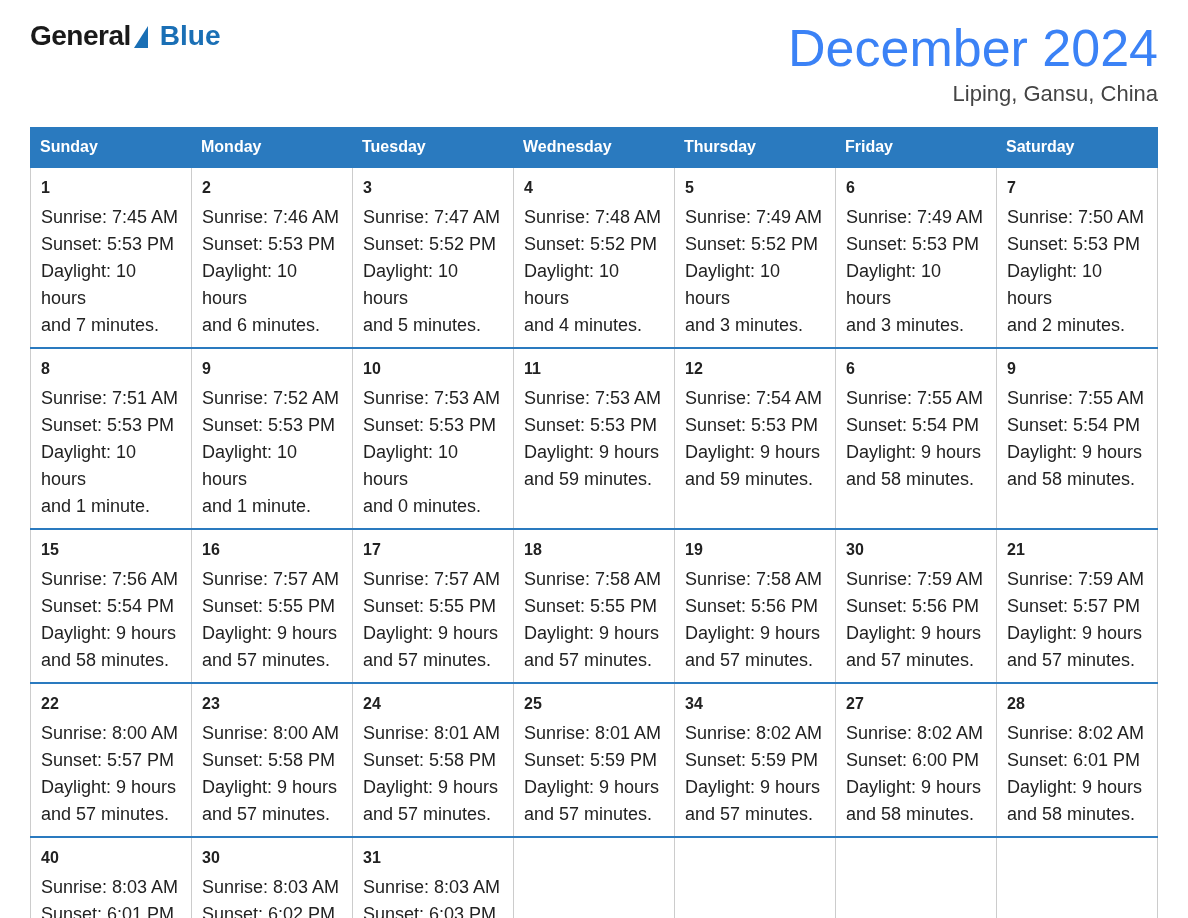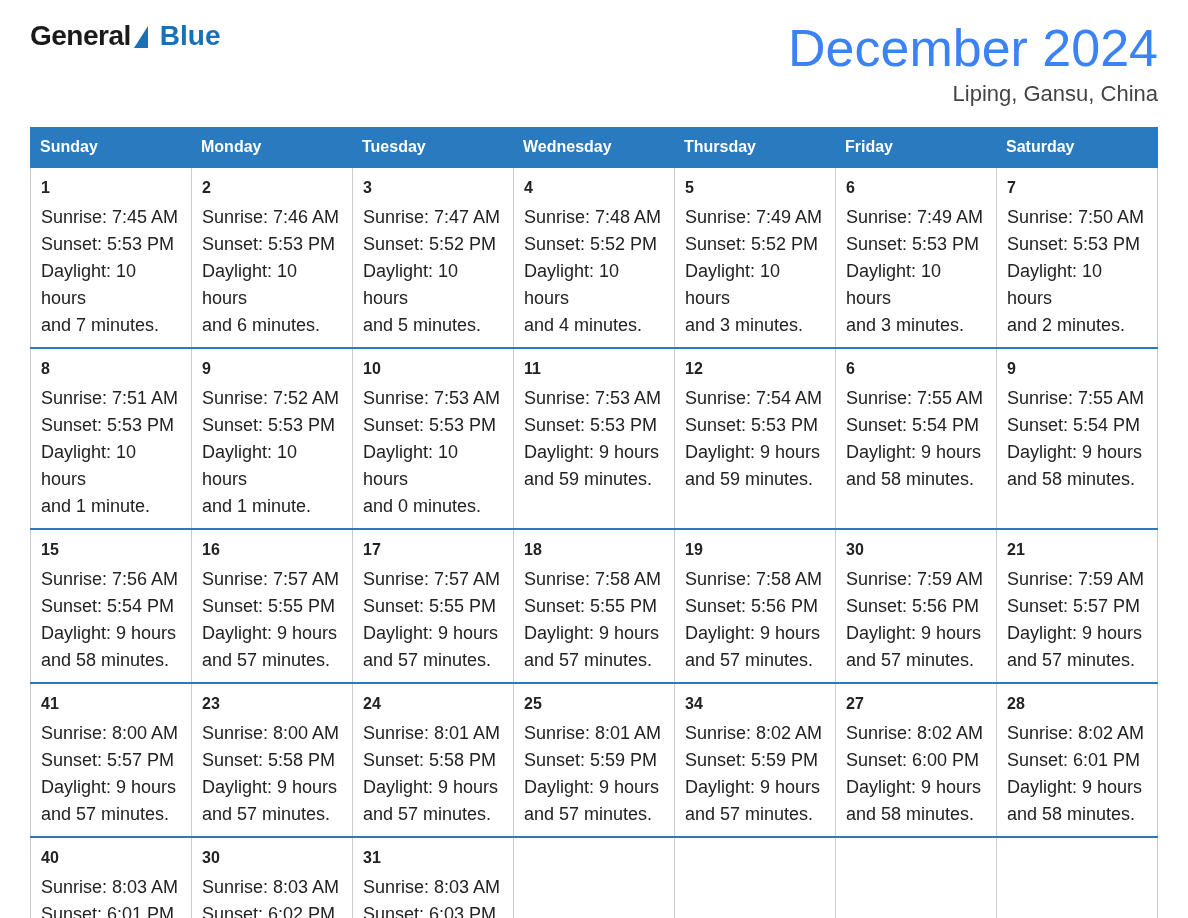--- a/index.html
+++ b/index.html
@@ -151,21 +151,21 @@
       <tr class="week-row">
         <td><span class="day-num">15</span><span class="day-info">Sunrise: 7:56 AM<br>Sunset: 5:54 PM<br>Daylight: 9 hours<br>and 58 minutes.</span></td>
         <td><span class="day-num">16</span><span class="day-info">Sunrise: 7:57 AM<br>Sunset: 5:55 PM<br>Daylight: 9 hours<br>and 57 minutes.</span></td>
         <td><span class="day-num">17</span><span class="day-info">Sunrise: 7:57 AM<br>Sunset: 5:55 PM<br>Daylight: 9 hours<br>and 57 minutes.</span></td>
         <td><span class="day-num">18</span><span class="day-info">Sunrise: 7:58 AM<br>Sunset: 5:55 PM<br>Daylight: 9 hours<br>and 57 minutes.</span></td>
         <td><span class="day-num">19</span><span class="day-info">Sunrise: 7:58 AM<br>Sunset: 5:56 PM<br>Daylight: 9 hours<br>and 57 minutes.</span></td>
         <td><span class="day-num">30</span><span class="day-info">Sunrise: 7:59 AM<br>Sunset: 5:56 PM<br>Daylight: 9 hours<br>and 57 minutes.</span></td>
         <td><span class="day-num">21</span><span class="day-info">Sunrise: 7:59 AM<br>Sunset: 5:57 PM<br>Daylight: 9 hours<br>and 57 minutes.</span></td>
       </tr>
       <tr class="week-row">
-        <td><span class="day-num">41</span><span class="day-info">Sunrise: 8:00 AM<br>Sunset: 5:57 PM<br>Daylight: 9 hours<br>and 57 minutes.</span></td>
+        <td><span class="day-num">22</span><span class="day-info">Sunrise: 8:00 AM<br>Sunset: 5:57 PM<br>Daylight: 9 hours<br>and 57 minutes.</span></td>
         <td><span class="day-num">23</span><span class="day-info">Sunrise: 8:00 AM<br>Sunset: 5:58 PM<br>Daylight: 9 hours<br>and 57 minutes.</span></td>
         <td><span class="day-num">24</span><span class="day-info">Sunrise: 8:01 AM<br>Sunset: 5:58 PM<br>Daylight: 9 hours<br>and 57 minutes.</span></td>
         <td><span class="day-num">25</span><span class="day-info">Sunrise: 8:01 AM<br>Sunset: 5:59 PM<br>Daylight: 9 hours<br>and 57 minutes.</span></td>
         <td><span class="day-num">34</span><span class="day-info">Sunrise: 8:02 AM<br>Sunset: 5:59 PM<br>Daylight: 9 hours<br>and 57 minutes.</span></td>
         <td><span class="day-num">27</span><span class="day-info">Sunrise: 8:02 AM<br>Sunset: 6:00 PM<br>Daylight: 9 hours<br>and 58 minutes.</span></td>
         <td><span class="day-num">28</span><span class="day-info">Sunrise: 8:02 AM<br>Sunset: 6:01 PM<br>Daylight: 9 hours<br>and 58 minutes.</span></td>
       </tr>
       <tr class="week-row">
         <td><span class="day-num">40</span><span class="day-info">Sunrise: 8:03 AM<br>Sunset: 6:01 PM<br>Daylight: 9 hours<br>and 58 minutes.</span></td>
         <td><span class="day-num">30</span><span class="day-info">Sunrise: 8:03 AM<br>Sunset: 6:02 PM<br>Daylight: 9 hours<br>and 59 minutes.</span></td>

